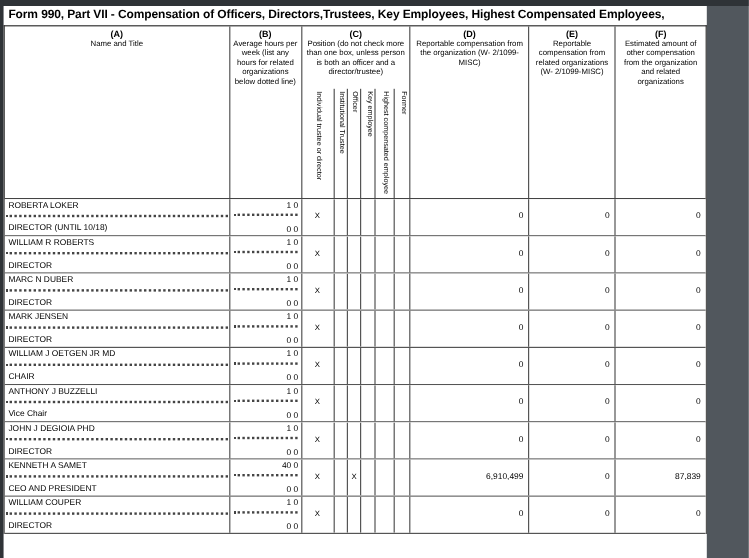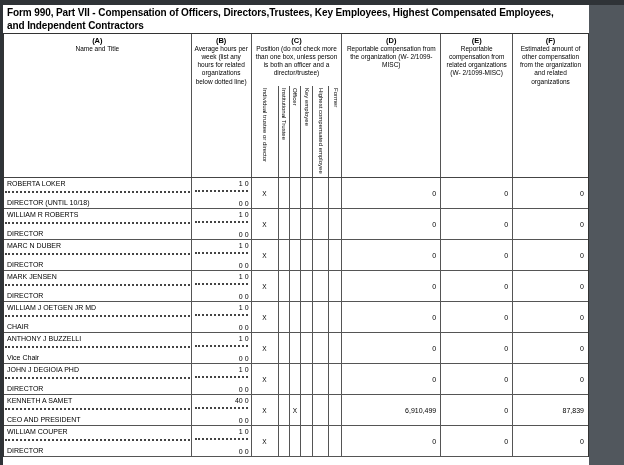--- a/index.html
+++ b/index.html
@@ -58,21 +58,20 @@
 </style>
 </head>
 <body>
 
 <div class="frame-top"></div>
 <div class="frame-left"></div>
 
 <div class="page">
   <div class="title-block">
     <div>Form 990, Part VII - Compensation of Officers, Directors,Trustees, Key Employees, Highest Compensated Employees,</div>
-    <div>and Independent Contractors</div>
   </div>
 
   <div class="tbl">
 
     <div class="hdr-row">
       <div class="cell col-a hcell">
         <div class="hcode">(A)</div>
         <div class="hlabel">Name and Title</div>
       </div>
       <div class="cell col-b hcell">

